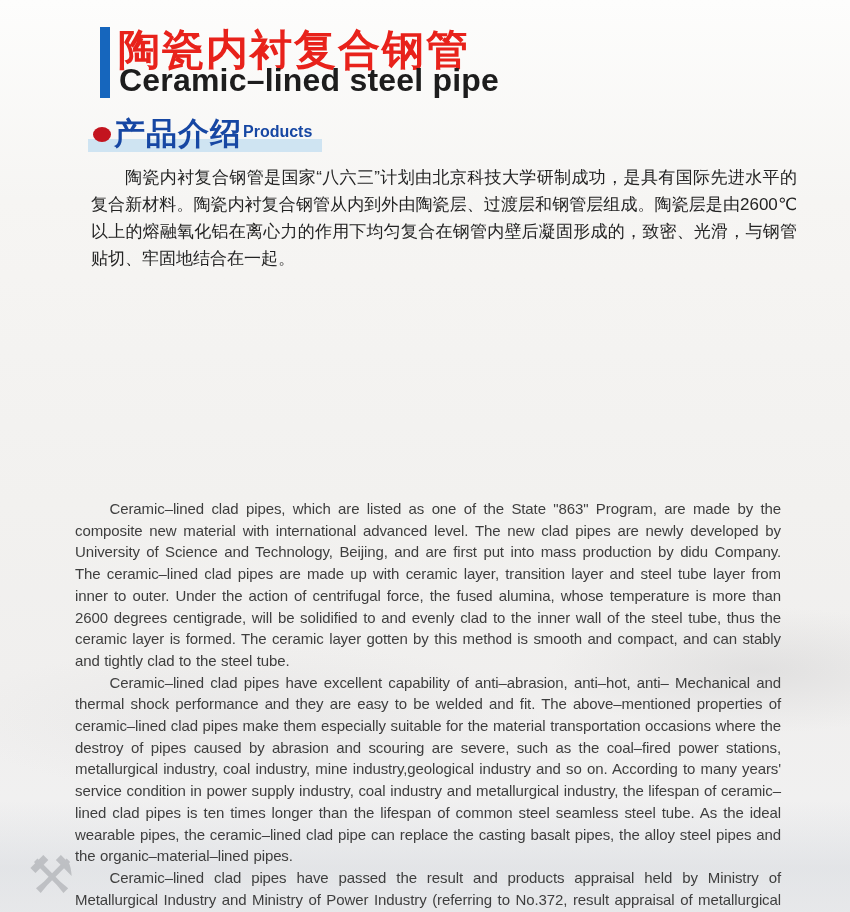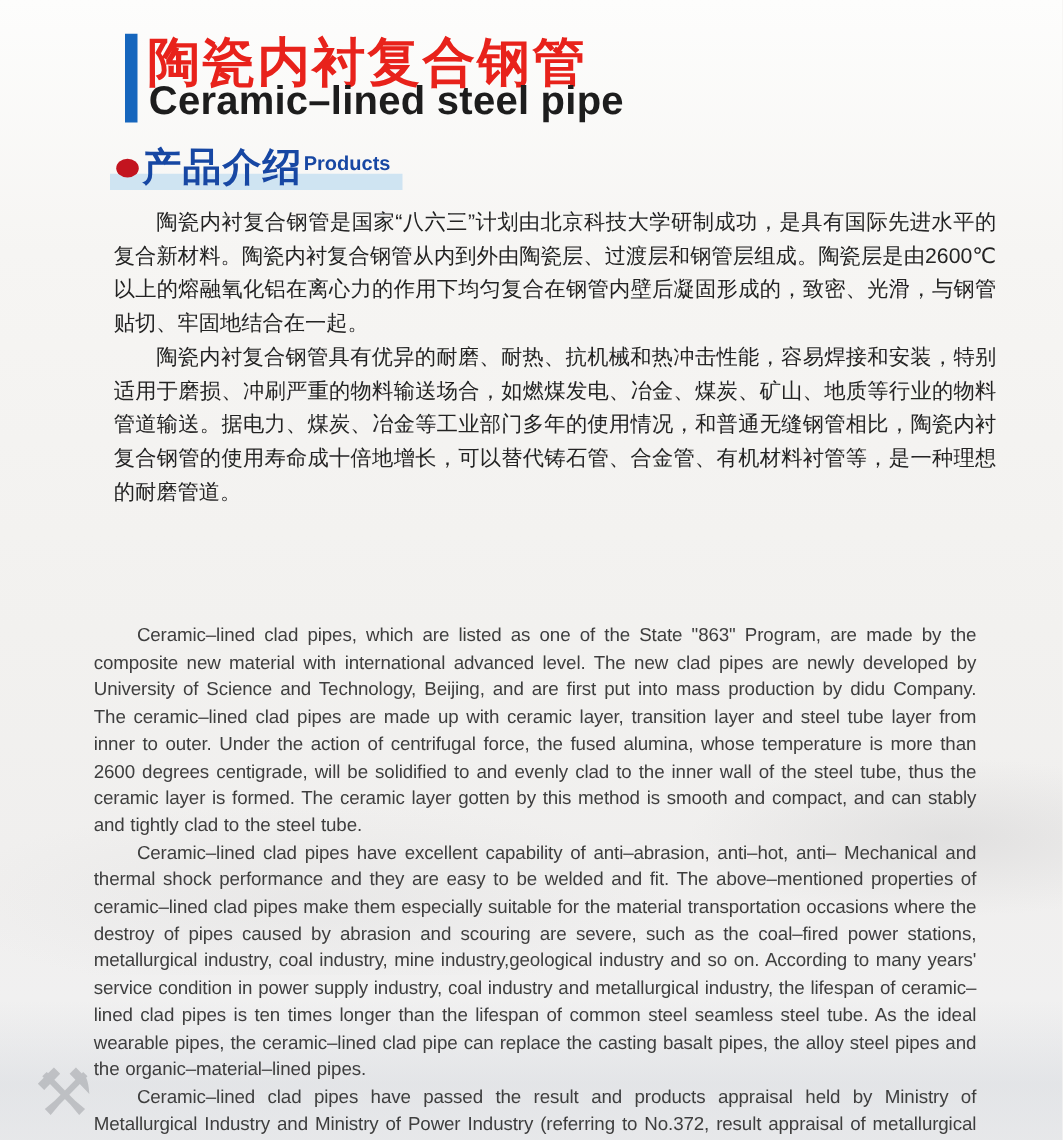--- a/index.html
+++ b/index.html
@@ -105,21 +105,20 @@
   <div class="title-zh">陶瓷内衬复合钢管</div>
   <div class="title-en">Ceramic–lined steel pipe</div>
 
   <div class="section-underline"></div>
   <div class="section-bullet"></div>
   <div class="section-zh">产品介绍</div>
   <div class="section-en">Products</div>
 
   <div class="zh-block">
     <p>陶瓷内衬复合钢管是国家“八六三”计划由北京科技大学研制成功，是具有国际先进水平的复合新材料。陶瓷内衬复合钢管从内到外由陶瓷层、过渡层和钢管层组成。陶瓷层是由2600℃以上的熔融氧化铝在离心力的作用下均匀复合在钢管内壁后凝固形成的，致密、光滑，与钢管贴切、牢固地结合在一起。</p>
-    <p>陶瓷内衬复合钢管具有优异的耐磨、耐热、抗机械和热冲击性能，容易焊接和安装，特别适用于磨损、冲刷严重的物料输送场合，如燃煤发电、冶金、煤炭、矿山、地质等行业的物料管道输送。据电力、煤炭、冶金等工业部门多年的使用情况，和普通无缝钢管相比，陶瓷内衬复合钢管的使用寿命成十倍地增长，可以替代铸石管、合金管、有机材料衬管等，是一种理想的耐磨管道。</p>
   </div>
 
   <div class="en-block">
     <p>Ceramic–lined clad pipes, which are listed as one of the State "863" Program, are made by the composite new material with international advanced level. The new clad pipes are newly developed by University of Science and Technology, Beijing, and are first put into mass production by didu Company. The ceramic–lined clad pipes are made up with ceramic layer, transition layer and steel tube layer from inner to outer. Under the action of centrifugal force, the fused alumina, whose temperature is more than 2600 degrees centigrade, will be solidified to and evenly clad to the inner wall of the steel tube, thus the ceramic layer is formed. The ceramic layer gotten by this method is smooth and compact, and can stably and tightly clad to the steel tube.</p>
     <p>Ceramic–lined clad pipes have excellent capability of anti–abrasion, anti–hot, anti– Mechanical and thermal shock performance and they are easy to be welded and fit. The above–mentioned properties of ceramic–lined clad pipes make them especially suitable for the material transportation occasions where the destroy of pipes caused by abrasion and scouring are severe, such as the coal–fired power stations, metallurgical industry, coal industry, mine industry,geological industry and so on. According to many years' service condition in power supply industry, coal industry and metallurgical industry, the lifespan of ceramic–lined clad pipes is ten times longer than the lifespan of common steel seamless steel tube. As the ideal wearable pipes, the ceramic–lined clad pipe can replace the casting basalt pipes, the alloy steel pipes and the organic–material–lined pipes.</p>
     <p>Ceramic–lined clad pipes have passed the result and products appraisal held by Ministry of Metallurgical Industry and Ministry of Power Industry (referring to No.372, result appraisal of metallurgical science, Ministry of Metallurgical Industry, 1993; No. 30, products appraisal of Power industry, Ministry of Power Industry, 1994). This project is the major supported and promoted project chosen by the High–tech New Material Experts Committee of the State "863" Program, and it was also listed as the National Torch Program Items in 1995 by SSTCC (the State Science and Technology Committee of China).</p>
   </div>
 
 </div>
 

